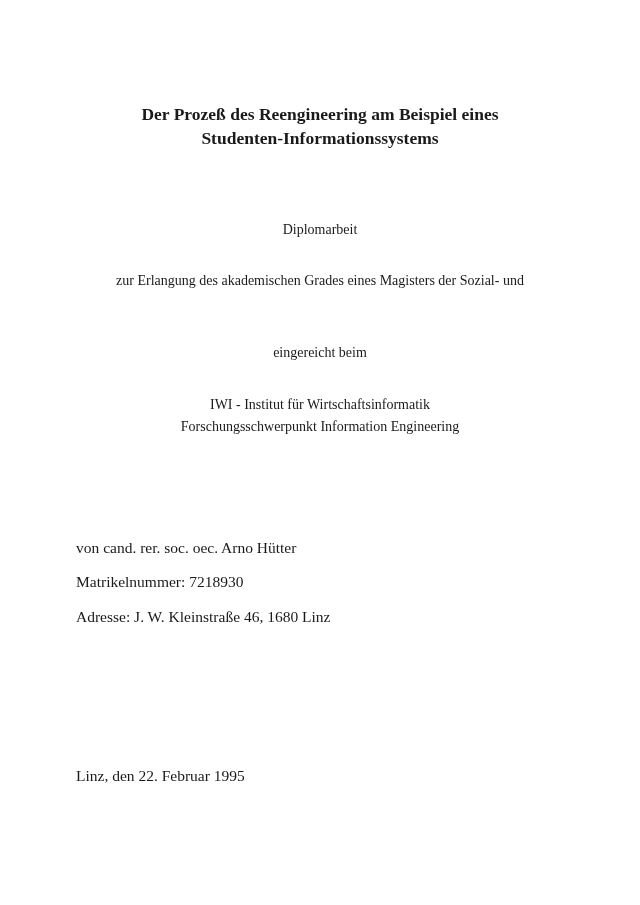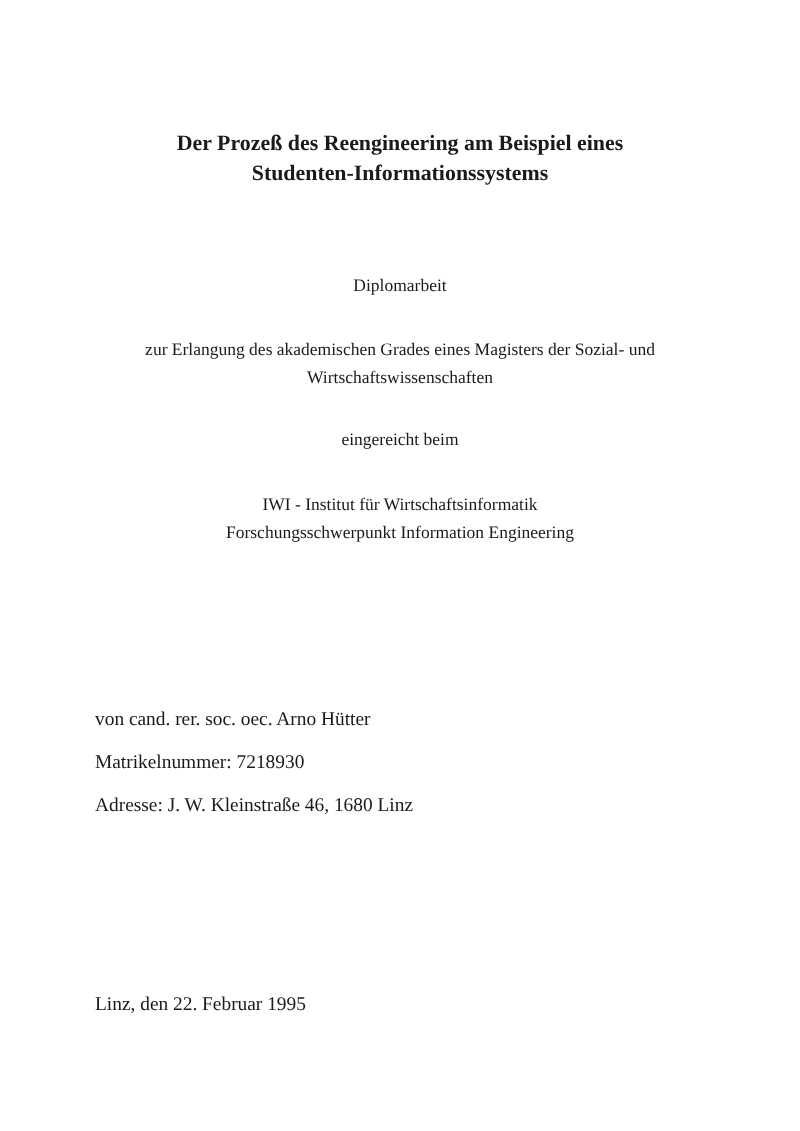--- a/index.html
+++ b/index.html
@@ -24,21 +24,20 @@
     font-size: 14px;
     line-height: 22px;
   }
   .t-left {
     position: absolute;
     left: 76px;
     font-size: 15.5px;
     line-height: 20px;
     text-align: right;
     white-space: nowrap;
-    margin-top: 28px;
   }
   .doc-title {
     top: 102px;
     font-size: 17.5px;
     font-weight: bold;
     line-height: 24px;
   }
   .pos-diplomarbeit { top: 219px; }
   .pos-degree       { top: 270px; }
   .pos-eingereicht  { top: 342px; }
@@ -56,21 +55,20 @@
 
   <div class="t-center doc-title">
     <div>Der Prozeß des Reengineering am Beispiel eines</div>
     <div>Studenten-Informationssystems</div>
   </div>
 
   <div class="t-center pos-diplomarbeit">Diplomarbeit</div>
 
   <div class="t-center pos-degree">
     <div>zur Erlangung des akademischen Grades eines Magisters der Sozial- und</div>
-    <div>Wirtschaftswissenschaften</div>
   </div>
 
   <div class="t-center pos-eingereicht">eingereicht beim</div>
 
   <div class="t-center pos-institute">
     <div>IWI - Institut für Wirtschaftsinformatik</div>
     <div>Forschungsschwerpunkt Information Engineering</div>
   </div>
 
 

